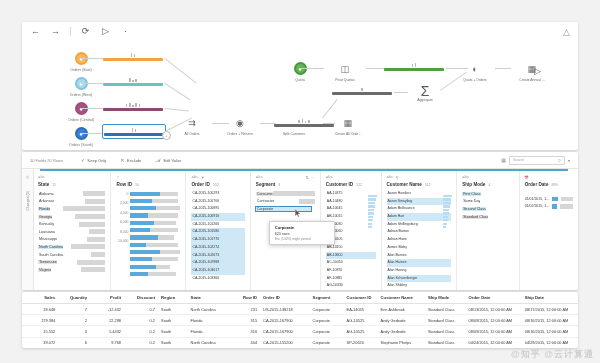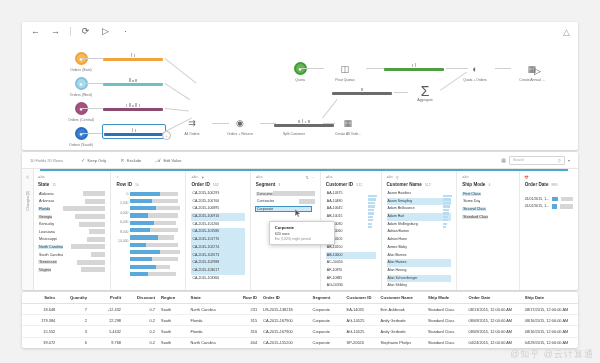--- a/index.html
+++ b/index.html
@@ -115,21 +115,21 @@
   .datebar .dl{font-size:3.5px;color:#3a3a3a;white-space:nowrap;}
   .datebar .db{height:4.4px;margin-left:3px;}
 
   
   .grid{position:absolute;left:22px;top:292px;width:556px;height:56px;background:#fff;border-radius:2px;
         box-shadow:0 1px 3px rgba(0,0,0,.17);overflow:hidden;}
   table{border-collapse:collapse;width:100%;table-layout:fixed;}
   th{font-size:4.2px;color:#333;font-weight:bold;text-align:left;padding:3px 3px 3px 3px;border-bottom:1px solid #e2e2e2;white-space:nowrap;}
   td{font-size:3.9px;color:#3c3c3c;padding:2.6px 3px;border-bottom:1px solid #f0f0f0;white-space:nowrap;overflow:hidden;}
   td.num,th.num{text-align:right;}
-  .wm{position:absolute;right:6px;bottom:2px;font-size:9px;color:#c9c9c9;letter-spacing:1px;font-weight:normal;opacity:.85;}
+  .wm{position:absolute;right:6px;bottom:2px;font-size:9px;color:#c9c9c9;letter-spacing:1px;font-weight:bold;opacity:.85;}
 </style>
 </head>
 <body>
 
 <div class="app">
 
   <div class="flow-pane">
     <div class="flow-toolbar">
       <span class="tb-ico">←</span>
       <span class="tb-ico">→</span>

